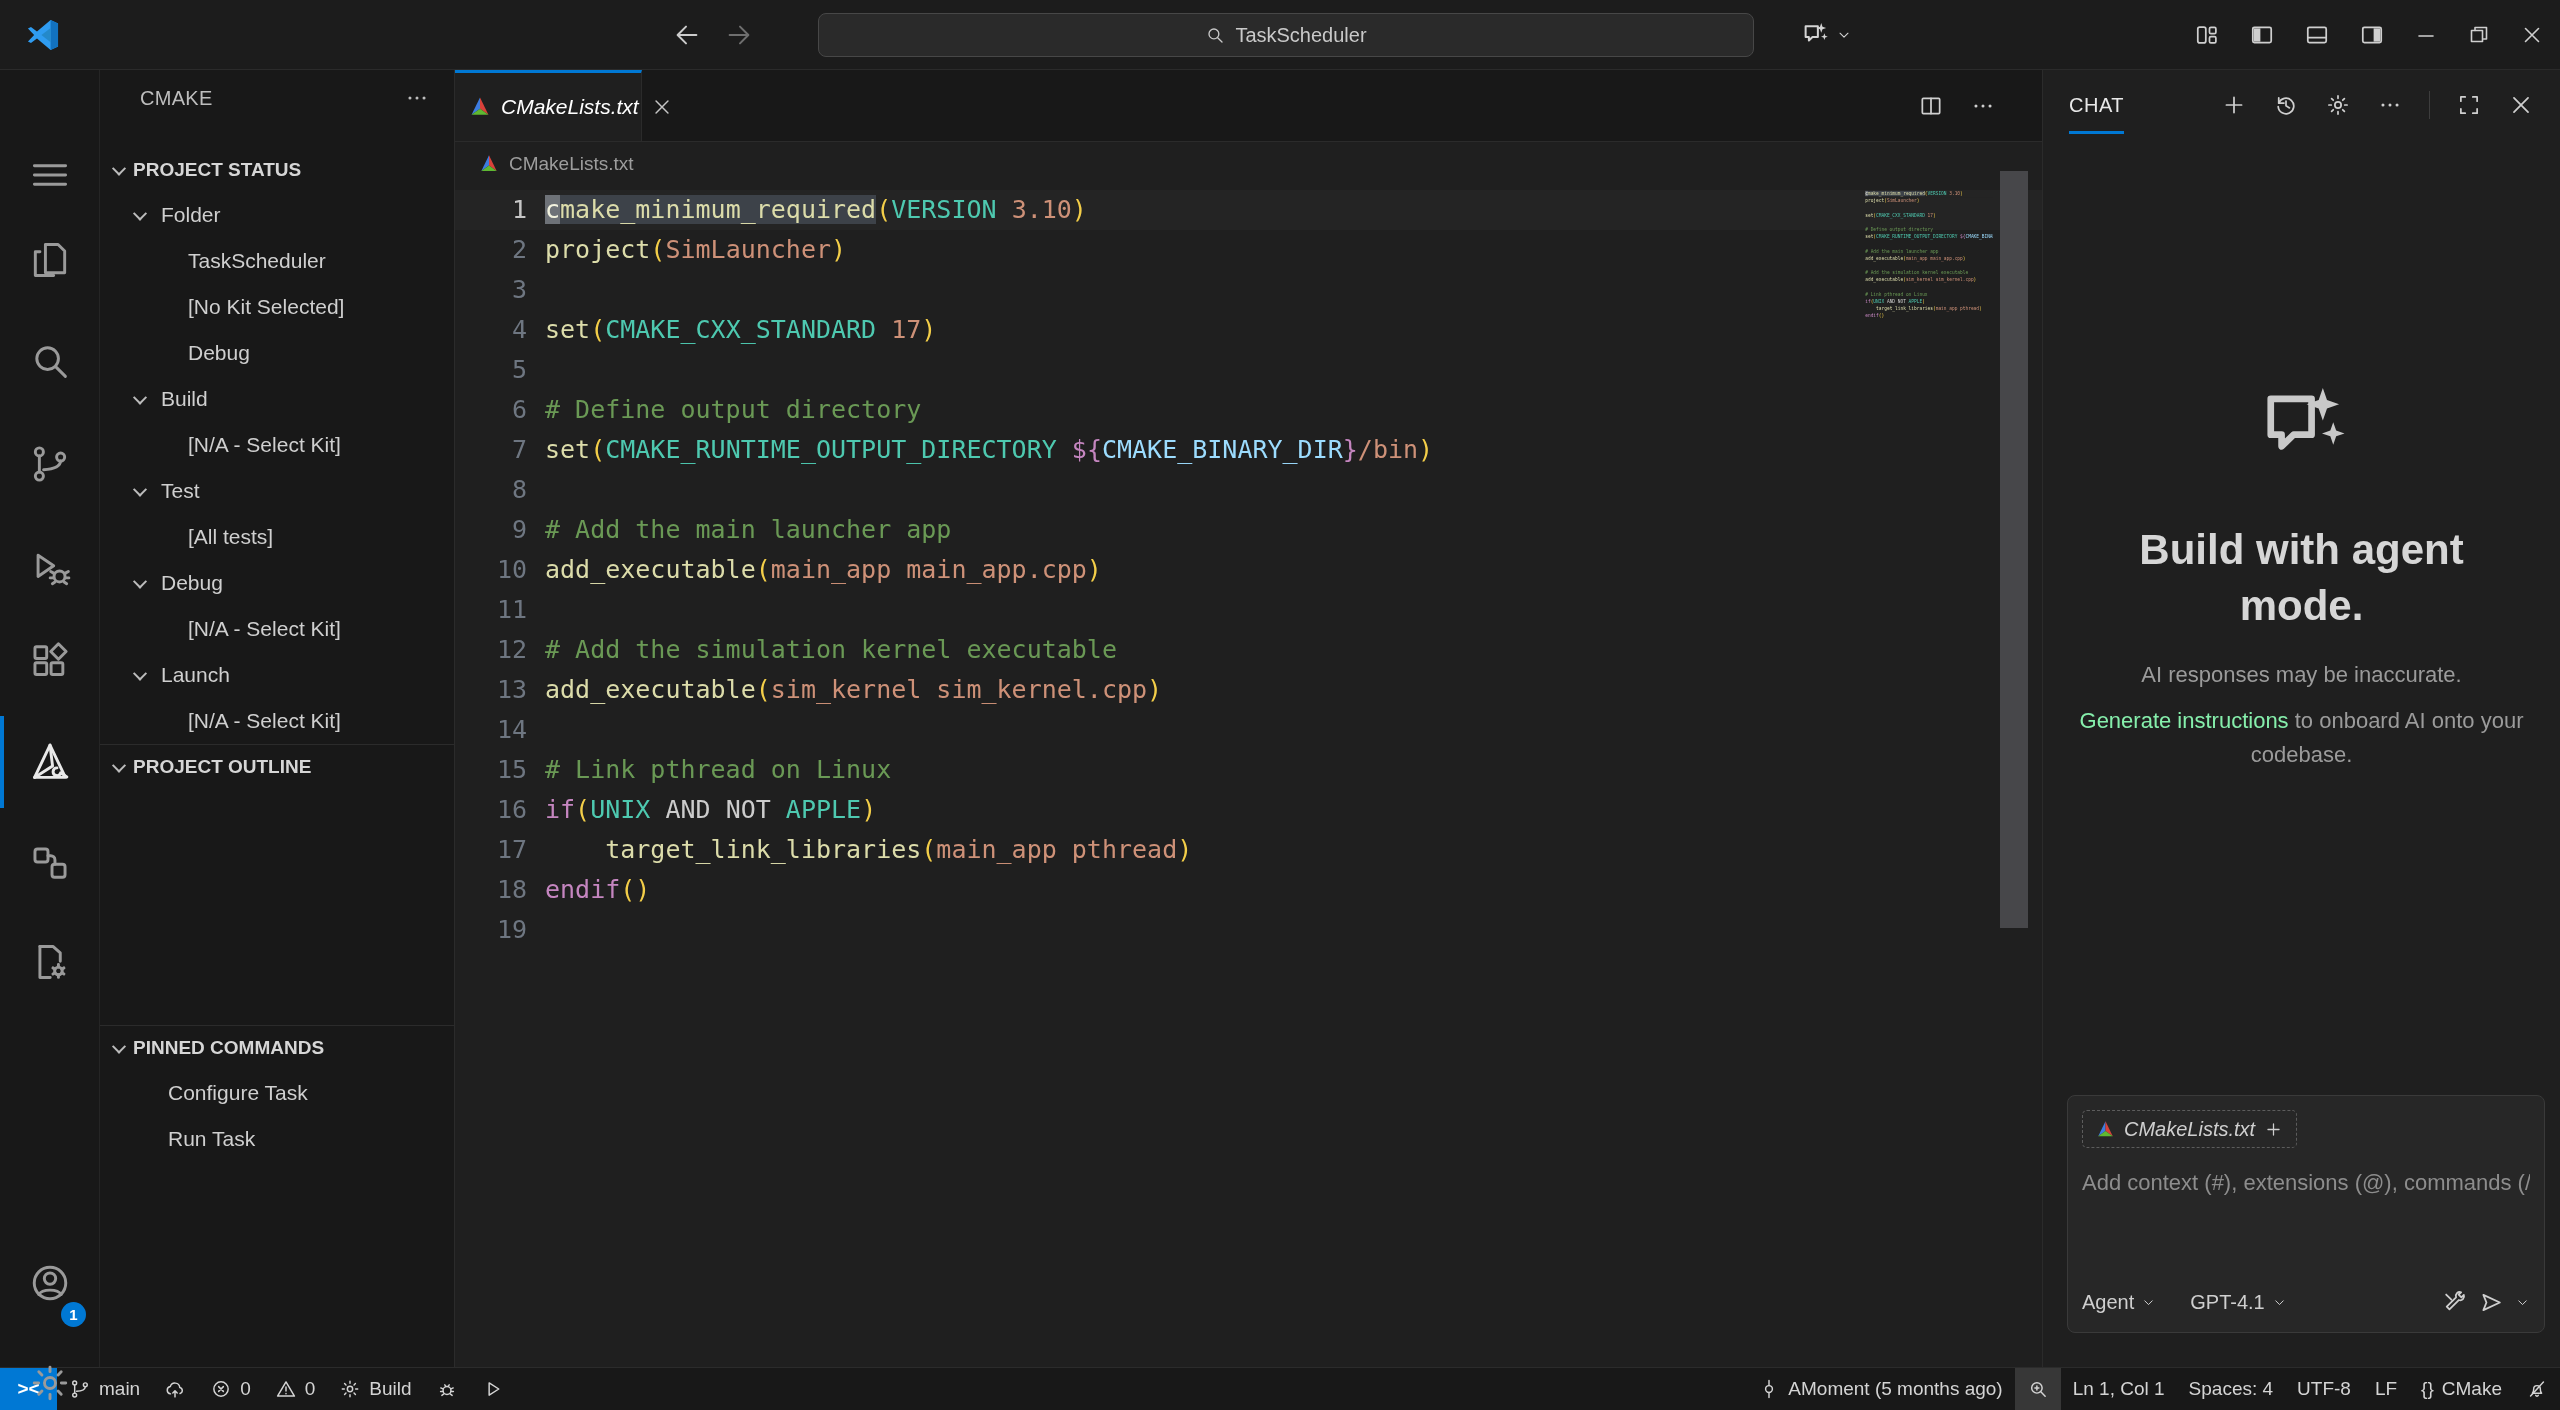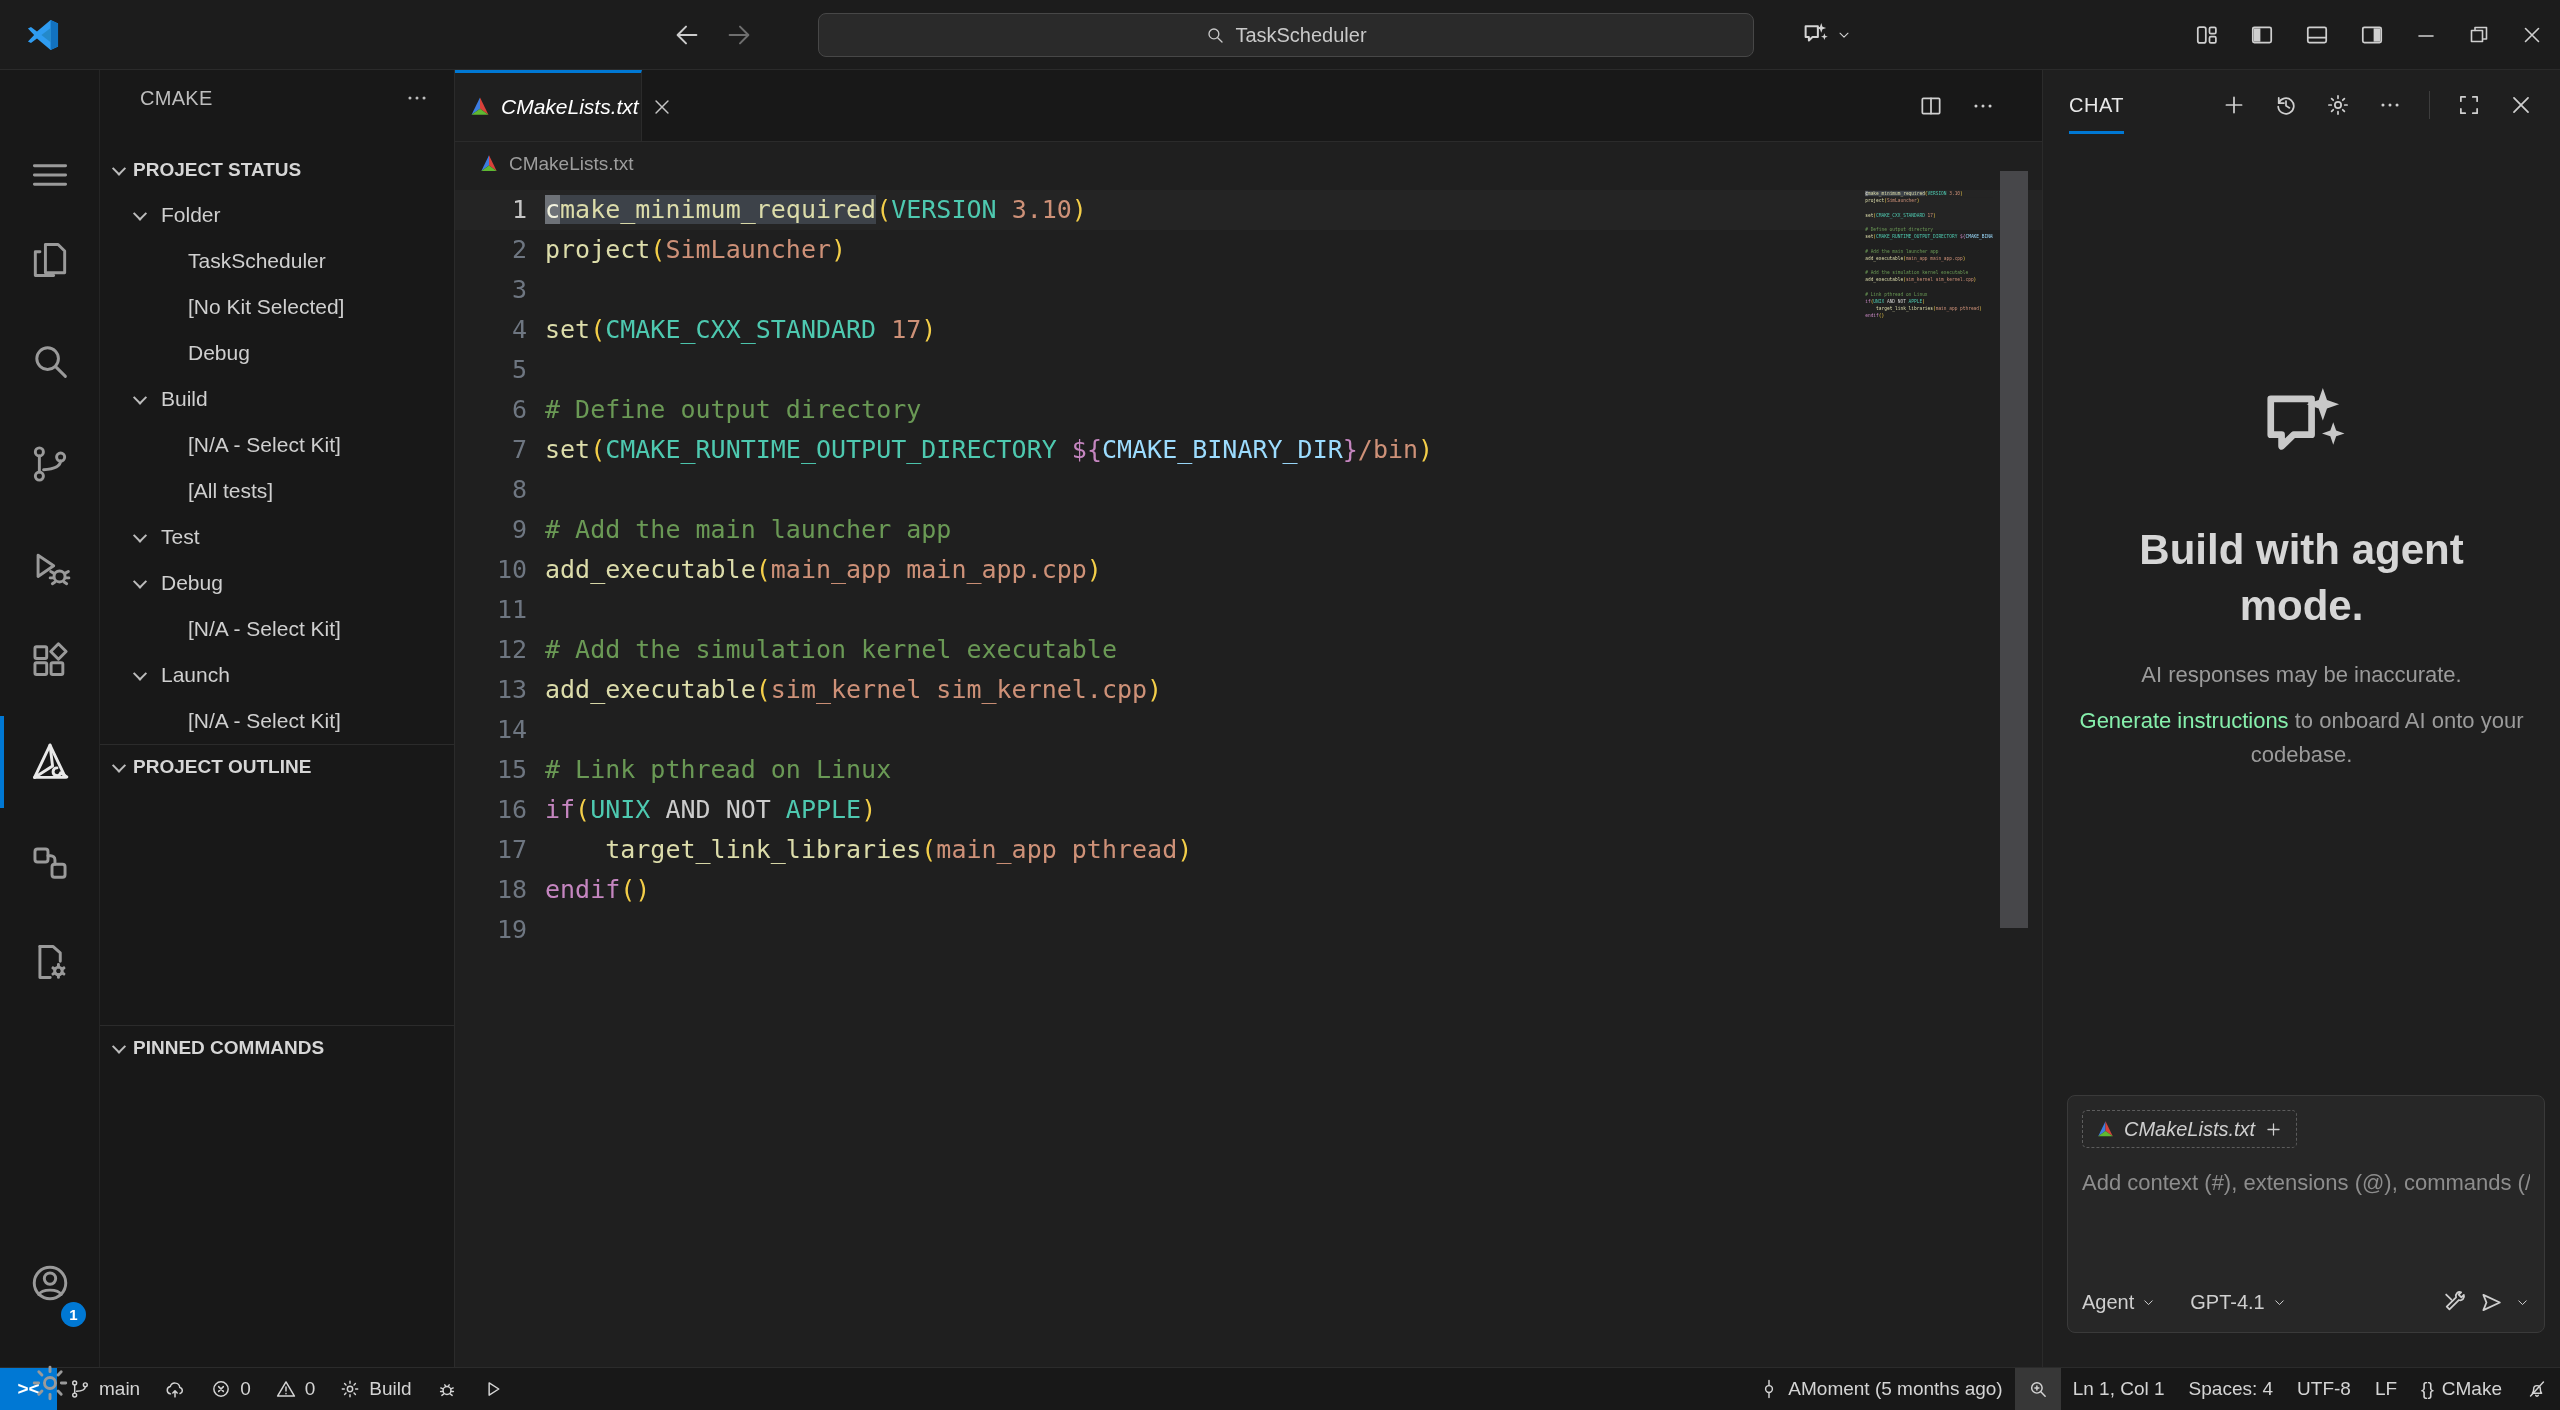--- a/index.html
+++ b/index.html
@@ -307,26 +307,26 @@
           <div class="tree-row" style="padding-left:88px">
             <span>Debug</span>
           </div>
           <div class="tree-row" style="padding-left:35px">
             <span class="tchev"></span>
             <span>Build</span>
           </div>
           <div class="tree-row" style="padding-left:88px">
             <span>[N/A - Select Kit]</span>
           </div>
-          <div class="tree-row" style="padding-left:88px">
-            <span>[All tests]</span>
-          </div>
           <div class="tree-row" style="padding-left:35px">
             <span class="tchev"></span>
             <span>Test</span>
+          </div>
+          <div class="tree-row" style="padding-left:88px">
+            <span>[All tests]</span>
           </div>
           <div class="tree-row" style="padding-left:35px">
             <span class="tchev"></span>
             <span>Debug</span>
           </div>
           <div class="tree-row" style="padding-left:88px">
             <span>[N/A - Select Kit]</span>
           </div>
           <div class="tree-row" style="padding-left:35px">
             <span class="tchev"></span>
@@ -340,20 +340,28 @@
       <div class="sec-h">
         <span class="tchev"></span>
         <span>PROJECT OUTLINE</span>
       </div>
       <div class="outline-space"></div>
       <div class="divider"></div>
       <div class="sec-h">
         <span class="tchev"></span>
         <span>PINNED COMMANDS</span>
       </div>
+      <div id="pinned">
+          <div class="tree-row" style="padding-left:68px">
+            <span>Configure Task</span>
+          </div>
+          <div class="tree-row" style="padding-left:68px">
+            <span>Run Task</span>
+          </div>
+        </div>
       <div class="sb-fill"></div>
     </aside>
 
     <section class="editor">
       <div class="tabs">
         <div class="tab">
           <span class="ic">
               <svg viewBox="0 0 24 24">
                 <polygon points="12,1.5 2.8,20.5 12,13.8" fill="#3d7ce0"></polygon>
                 <polygon points="12,1.5 21.2,20.5 12,13.8" fill="#d9413a"></polygon>

